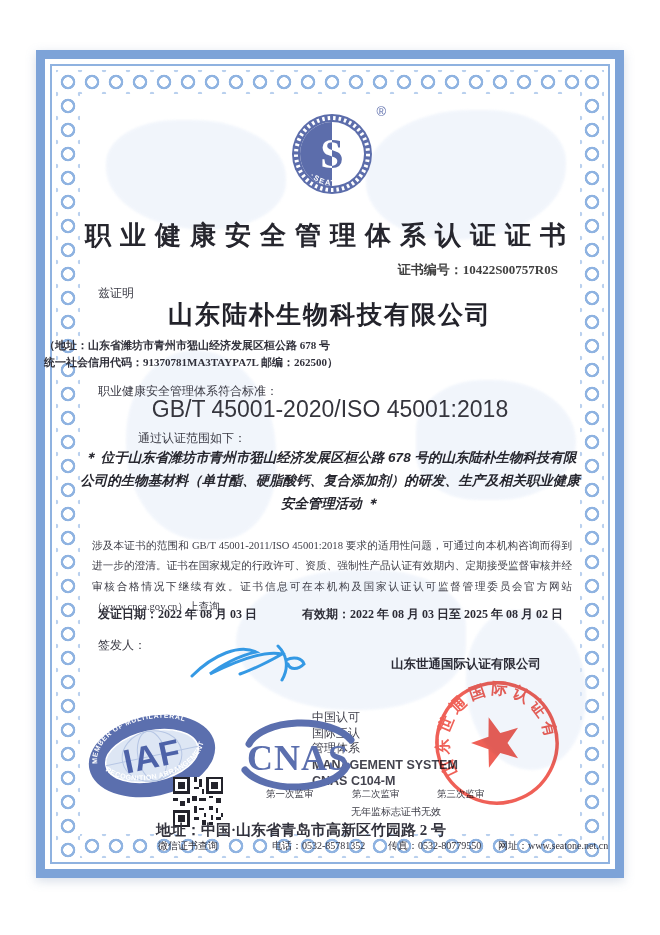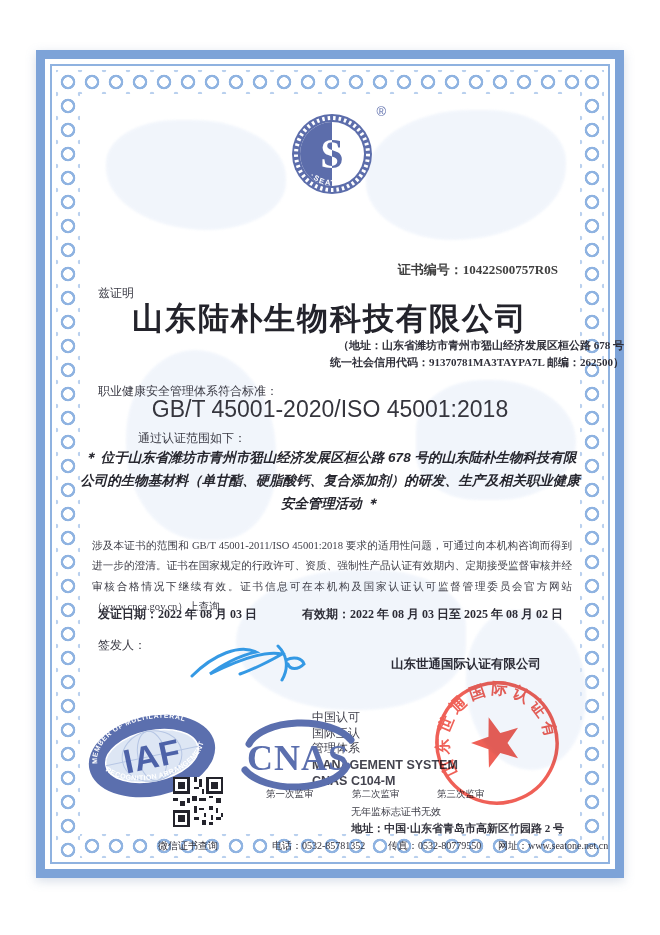--- a/index.html
+++ b/index.html
@@ -29,40 +29,40 @@
 
   .wm{position:absolute;background:#e7eef9;opacity:.55;filter:blur(1px);z-index:0;}
   .abs{position:absolute;z-index:2;}
 
   .title{
     left:0;right:0;top:168px;text-align:center;font-size:26px;font-weight:bold;
     letter-spacing:9px;color:#26262e;white-space:nowrap;
   }
   .certno{right:66px;top:211px;font-size:13px;font-weight:bold;color:#404040;}
   .label{left:62px;font-size:12px;color:#3a3a44;}
-  .company{left:0;right:0;top:248px;text-align:center;font-size:31px;font-weight:bold;color:#23232b;letter-spacing:2px;}
-  .addr{left:8px;right:0;text-align:right;font-size:11px;font-weight:bold;color:#30303a;}
+  .company{left:0;right:0;top:248px;text-align:center;font-size:25px;font-weight:bold;color:#23232b;letter-spacing:2px;}
+  .addr{left:8px;right:0;text-align:left;font-size:11px;font-weight:bold;color:#30303a;}
   .standard{left:0;right:0;top:346px;text-align:center;font-size:23px;color:#35353d;font-family:"Liberation Sans",sans-serif;}
   .scope{
     left:44px;right:44px;top:396px;text-align:center;font-size:13.5px;font-weight:bold;
     line-height:1.72;color:#26262e;font-family:"Liberation Sans",sans-serif;font-style:italic;
   }
   .disclaimer{left:56px;right:52px;top:486px;font-size:10.6px;line-height:1.92;text-align:justify;color:#3c3c46;}
   .dateline{font-size:12px;font-weight:bold;color:#2c2c36;}
   .issuer{left:290px;top:606px;width:280px;text-align:center;font-size:12.5px;font-weight:bold;color:#2c2c36;z-index:2;}
   .sig{left:150px;top:586px;z-index:3;}
   .stamp{left:389px;top:621px;z-index:5;mix-blend-mode:multiply;opacity:.9;}
   .iaf{left:46px;top:656px;}
   .cnas{left:203px;top:664px;}
   .accred{left:276px;top:660px;line-height:1.3;z-index:1;}
   .accred .zh{font-size:12px;color:#3f3f4a;}
   .accred .en{font-size:12.5px;font-weight:bold;color:#44444f;font-family:"Liberation Sans",sans-serif;}
   .audit{top:738px;font-size:9.5px;color:#3c3c46;text-align:right;}
   .notice{left:200px;top:755px;width:320px;text-align:center;font-size:10px;color:#3c3c46;}
-  .footaddr{left:120px;right:60px;top:771px;text-align:right;font-size:11px;font-weight:bold;color:#33333d;}
+  .footaddr{left:120px;right:60px;top:771px;text-align:left;font-size:15px;font-weight:bold;color:#33333d;}
   .bottomrow{font-size:10px;color:#33333d;top:789px;padding-left:40px;}
   .qr{left:137px;top:727px;z-index:2;}
   .qrcap{left:122px;top:789px;font-size:10px;color:#33333d;}
 </style>
 </head>
 <body>
 
 <div class="page">
   <div class="band"></div>
   <div class="thinline"></div>
@@ -95,20 +95,21 @@
       <text x="0" y="14" clip-path="url(#lh)" text-anchor="middle" font-family="Liberation Serif, serif" font-weight="bold" font-size="42" fill="#ffffff">S</text>
       <text x="0" y="14" clip-path="url(#rh)" text-anchor="middle" font-family="Liberation Serif, serif" font-weight="bold" font-size="42" fill="#5c6dab">S</text>
       <path id="seatoneArc" d="M-27 16 A31.5 31.5 0 0 0 27 16" fill="none"></path>
       <text font-size="7.5" font-weight="bold" fill="#ffffff" letter-spacing="1.5" font-family="Liberation Sans, sans-serif">
         <textPath href="#seatoneArc" startOffset="8">·SEATONE·</textPath>
       </text>
     </svg>
     <span style="position:absolute;right:-8px;top:-4px;font-size:13px;color:#5c6dab;font-family:'Liberation Sans',sans-serif;">®</span>
   </div>
 
+  <div class="abs title">职业健康安全管理体系认证证书</div>
   <div class="abs certno">
     <span>证书编号：</span><span>10422S00757R0S</span>
   </div>
 
   <div class="abs label" style="top:235px;">兹证明</div>
   <div class="abs company">山东陆朴生物科技有限公司</div>
   <div class="abs addr" style="top:288px;">（地址：山东省潍坊市青州市峱山经济发展区桓公路 678 号</div>
   <div class="abs addr" style="top:305px;">统一社会信用代码：91370781MA3TAYPA7L 邮编：262500）</div>
 
   <div class="abs label" style="top:333px;">职业健康安全管理体系符合标准：</div>

